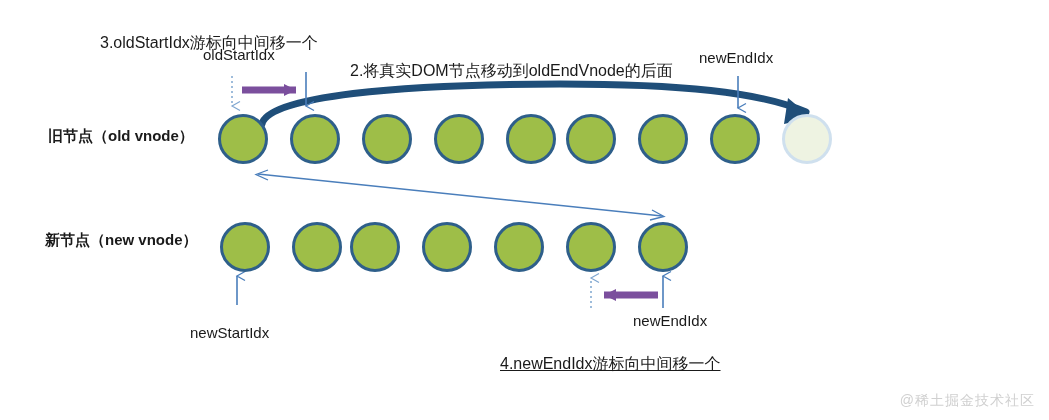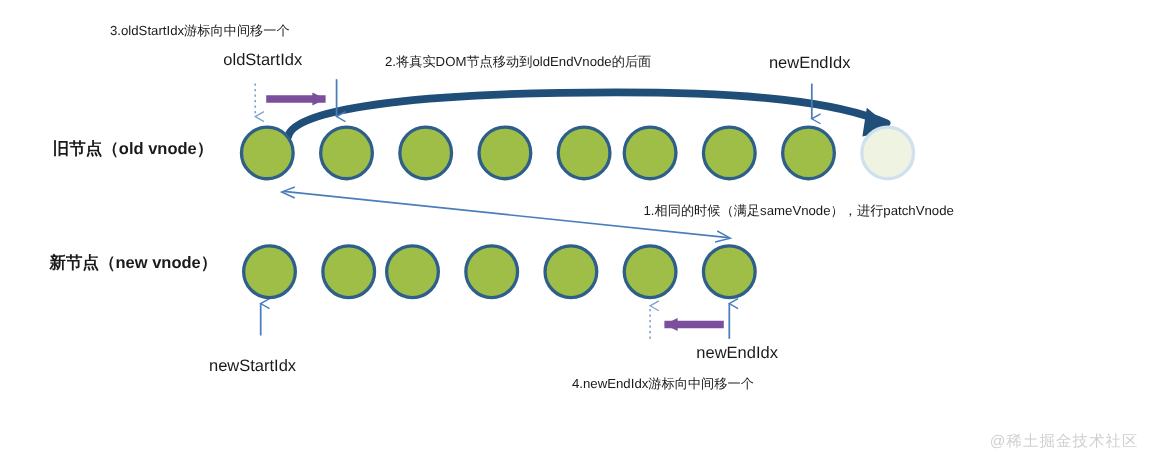--- a/index.html
+++ b/index.html
@@ -26,21 +26,22 @@
     height: 420px;
     pointer-events: none;
   }
   .lbl {
     position: absolute;
     color: #1a1a1a;
     white-space: nowrap;
     line-height: 1.1;
   }
   .lbl-cn {
-    font-size: 12px;
+    font-size: 16px;
+    margin-top: 12px;
   }
   .lbl-idx {
     font-size: 15px;
   }
   .lbl-row {
     font-size: 15px;
     font-weight: bold;
   }
   .watermark {
     position: absolute;
@@ -150,23 +151,22 @@
   <div class="lbl lbl-idx" style="left:203px; top:47px;">oldStartIdx</div>
 
   <div class="lbl lbl-cn" style="left:350px; top:50px;">2.将真实DOM节点移动到oldEndVnode的后面</div>
 
   <div class="lbl lbl-idx" style="left:699px; top:50px;">newEndIdx</div>
 
   <div class="lbl lbl-row" style="left:48px; top:128px;">旧节点（old vnode）</div>
 
   <div class="lbl lbl-row" style="left:45px; top:232px;">新节点（new vnode）</div>
 
-  <div class="lbl lbl-cn" style="left:585px; top:185px;">1.相同的时候（满足sameVnode），进行patchVnode</div>
 
   <div class="lbl lbl-idx" style="left:190px; top:325px;">newStartIdx</div>
 
   <div class="lbl lbl-idx" style="left:633px; top:313px;">newEndIdx</div>
 
-  <div class="lbl lbl-cn" style="left:520px; top:343px;">4.newEndIdx游标向中间移一个</div>
+  <div class="lbl lbl-cn" style="left:500px; top:343px;text-decoration:underline;">4.newEndIdx游标向中间移一个</div>
 
   <div class="watermark">@稀土掘金技术社区</div>
 
 </div>
 
 </body></html>

